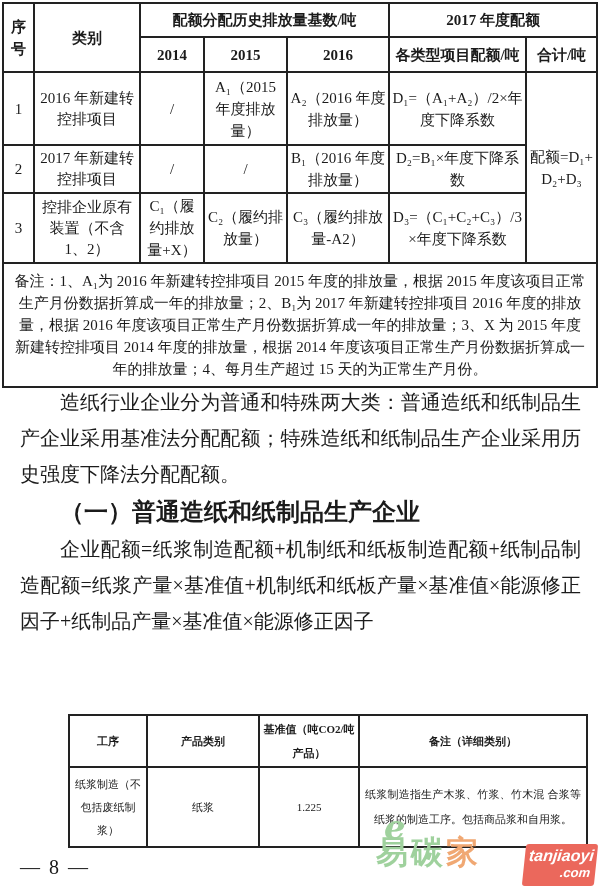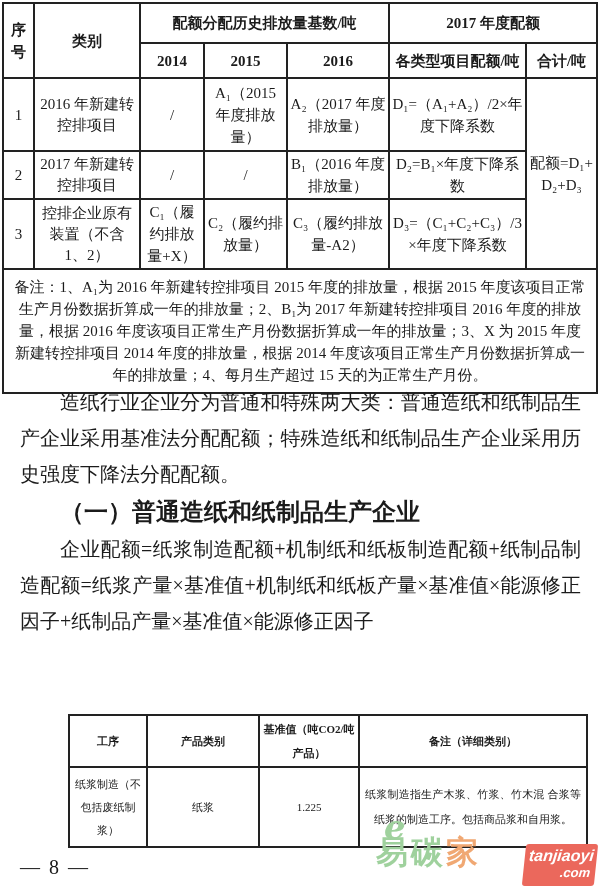--- a/index.html
+++ b/index.html
@@ -18,21 +18,21 @@
     border-collapse:collapse; table-layout:fixed;
   }
   .quota-table th, .quota-table td{
     border:2px solid #222;
     text-align:center; vertical-align:middle;
     font-size:15px; line-height:22px;
     padding:1px 2px;
   }
   .quota-table th{ font-weight:bold; }
   .quota-table td{ word-break:break-all; }
-  .quota-table .r-h1{ height:40px; }
+  .quota-table .r-h1{ height:34px; }
   .quota-table .r-h2{ height:35px; }
   .quota-table .r-1{ height:73px; }
   .quota-table .r-2{ height:43px; }
   .quota-table .r-3{ height:63px; }
   .quota-table .cell-cat{ line-height:21px; }
   .note-cell{
     text-align:left;
     font-size:15px; line-height:23px;
     padding:6px 8px !important;
     word-break:normal !important;
@@ -140,21 +140,21 @@
         <th>2015</th>
         <th>2016</th>
         <th>各类型项目配额/吨</th>
         <th>合计/吨</th>
       </tr>
       <tr class="r-1">
         <td>1</td>
         <td class="cell-cat">2016 年新建转控排项目</td>
         <td>/</td>
         <td>A₁（2015 年度排放量）</td>
-        <td>A₂（2017 年度排放量）</td>
+        <td>A₂（2016 年度排放量）</td>
         <td>D₁=（A₁+A₂）/2×年度下降系数</td>
         <td rowspan="3">配额=D₁+D₂+D₃</td>
       </tr>
       <tr class="r-2">
         <td>2</td>
         <td class="cell-cat">2017 年新建转控排项目</td>
         <td>/</td>
         <td>/</td>
         <td>B₁（2016 年度排放量）</td>
         <td>D₂=B₁×年度下降系数</td>

